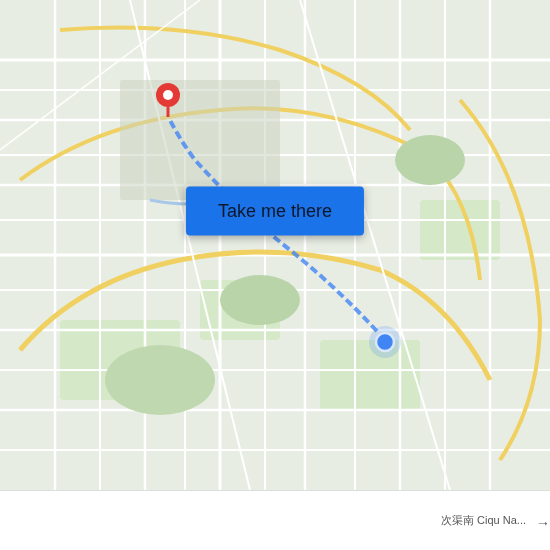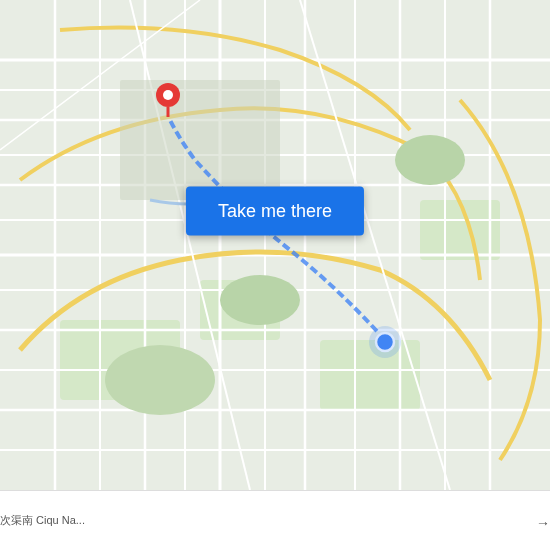--- a/index.html
+++ b/index.html
@@ -26,40 +26,40 @@
       width: 100%; height: 100%;
     }
 
     
     #take-me-there-btn {
       position: absolute;
       left: 50%;
       top: 43%;
       transform: translate(-50%, -50%);
       background-color: #1a73e8;
-      color: #ffffff;
+      color: #0f172a;
       border: none;
       border-radius: 4px;
       padding: 14px 32px;
       font-size: 18px;
       font-weight: 500;
       cursor: pointer;
       white-space: nowrap;
       box-shadow: 0 2px 8px rgba(0,0,0,0.3);
       z-index: 10;
     }
 
     
     #bottom-bar {
       width: 550px;
       height: 60px;
       background-color: white;
       display: flex;
       align-items: center;
-      justify-content: space-between;
+      justify-content: flex-end;
       border-top: 1px solid #ddd;
       gap: 10px;
       font-size: 11px;
       color: #555;
     }
   </style>
 </head>
 <body>
 
 <div id="map-container">

